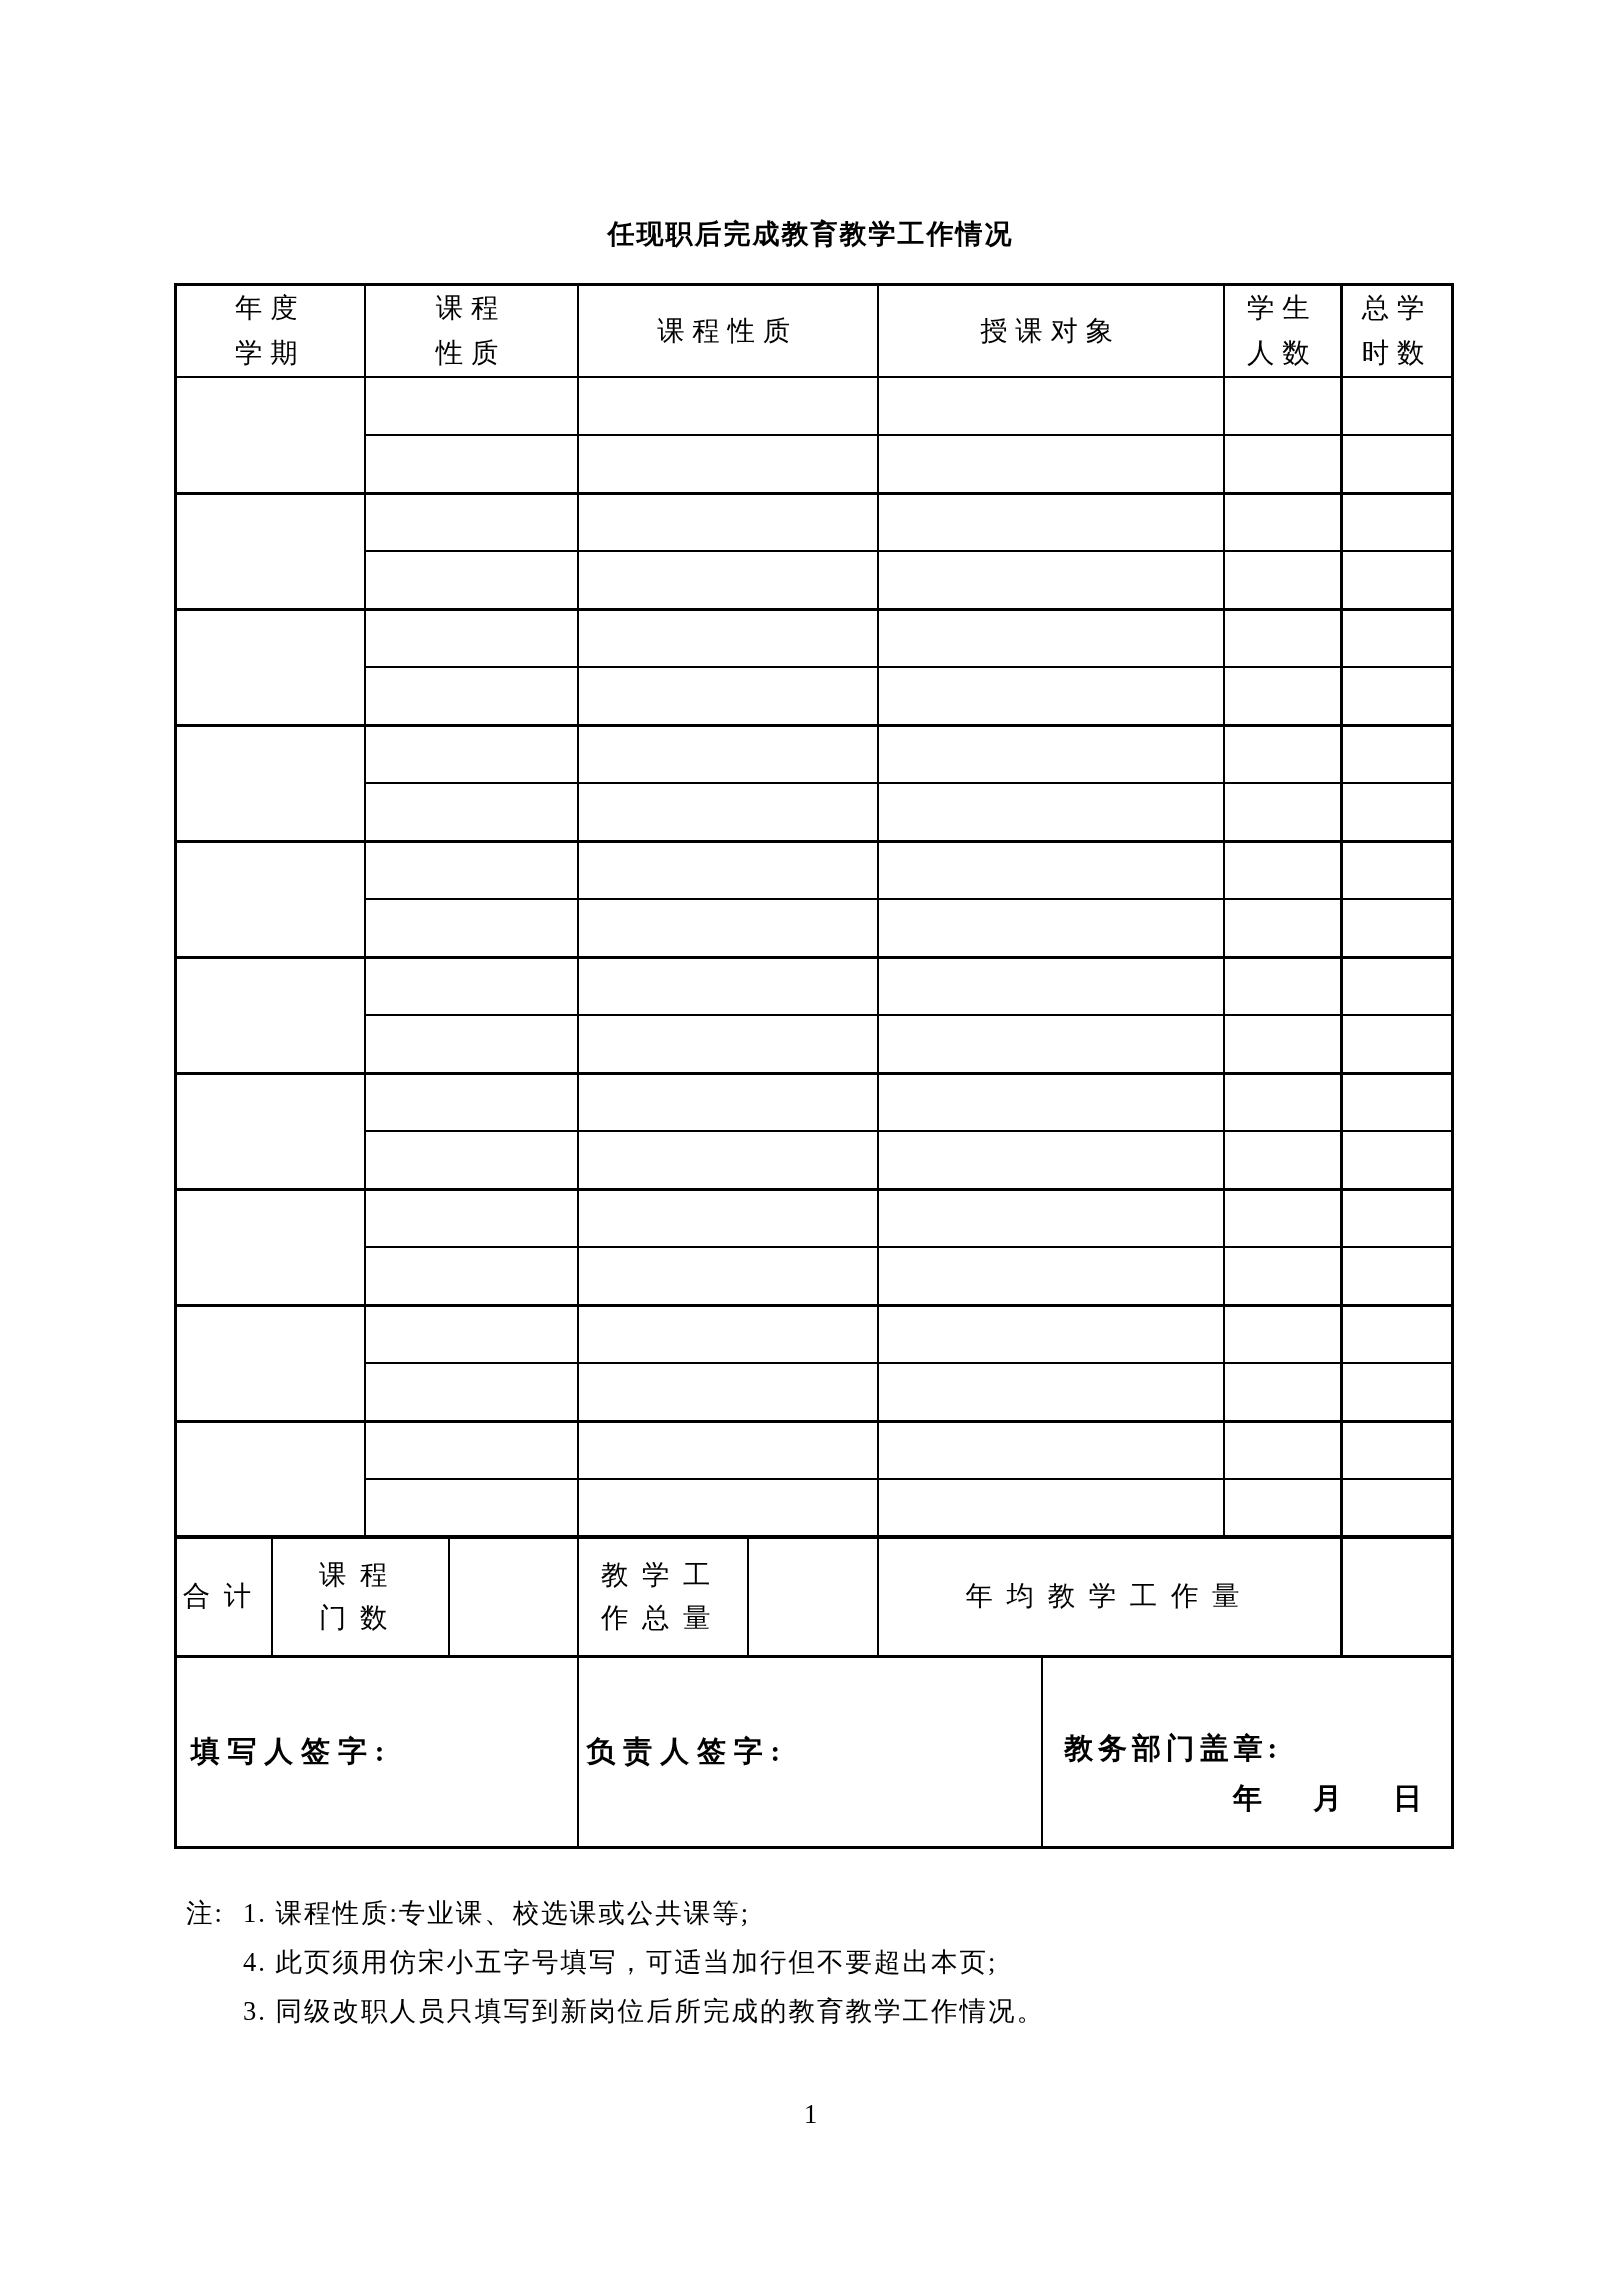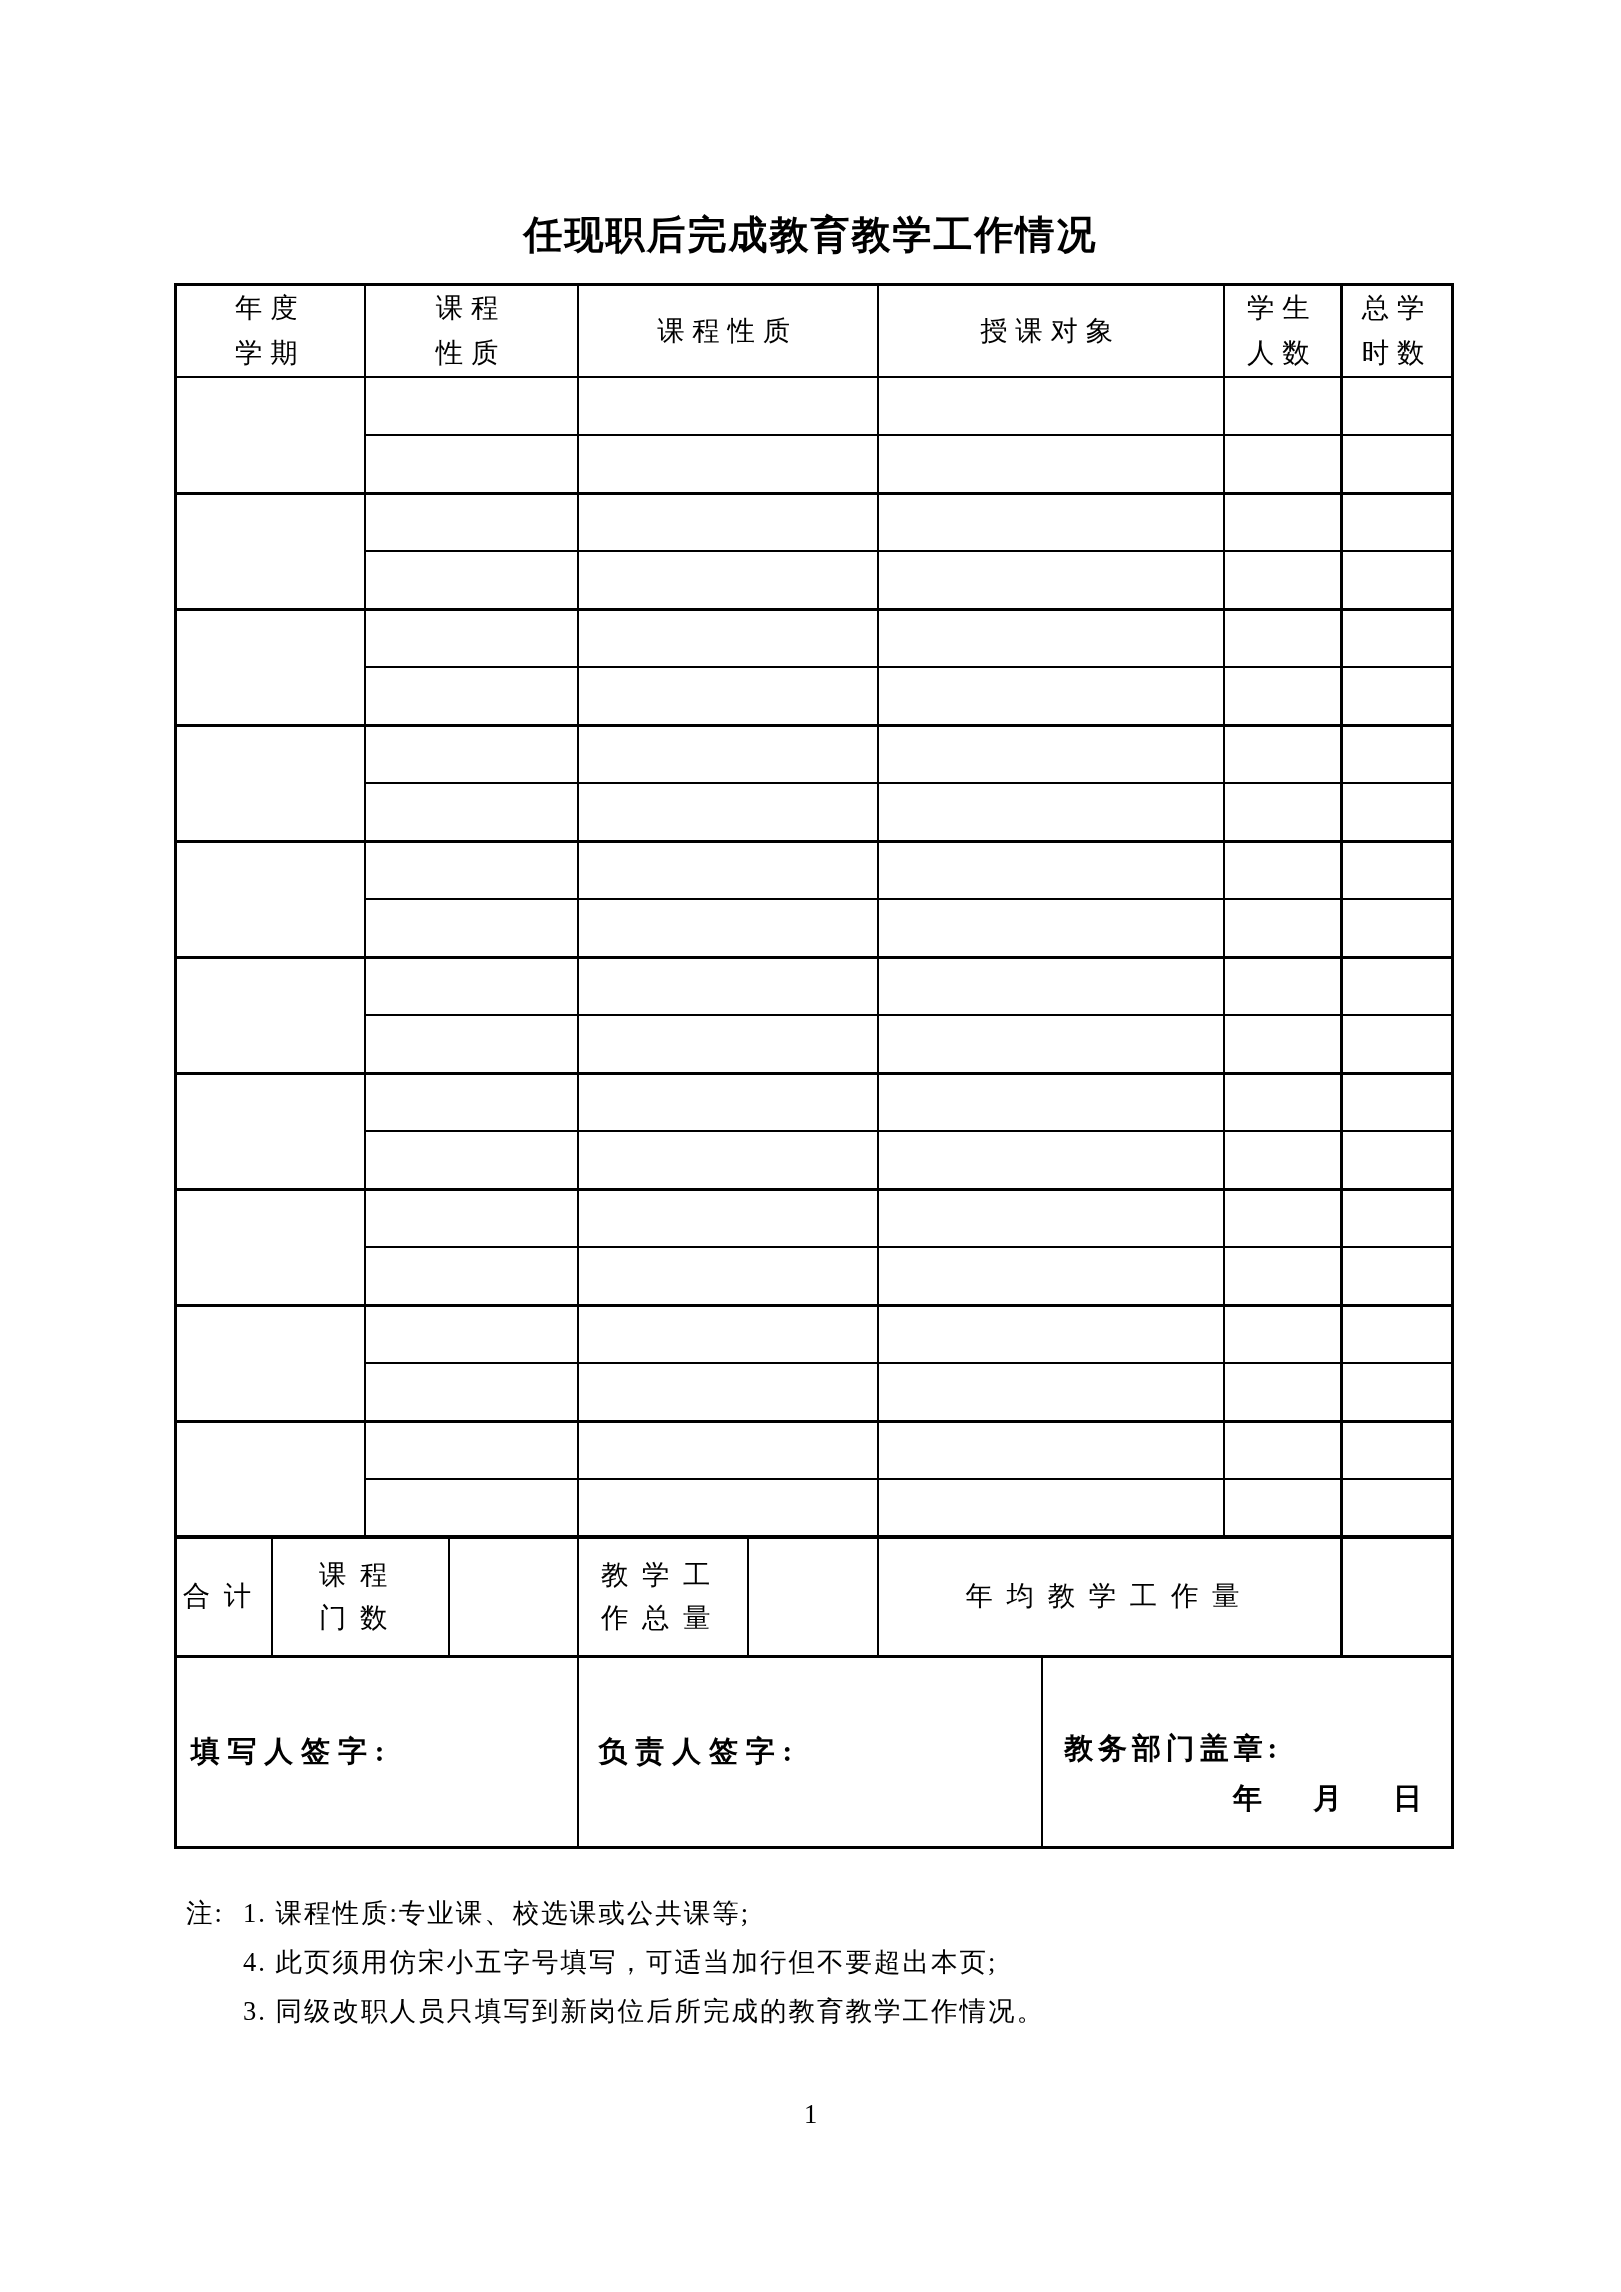--- a/index.html
+++ b/index.html
@@ -4,21 +4,21 @@
 <style>
   * { margin:0; padding:0; box-sizing:border-box; }
   html,body { background:#ffffff; }
   .page {
     position:relative; width:1621px; height:2293px; background:#fff; color:#000;
     font-family:"Liberation Serif","DejaVu Serif",serif; overflow:hidden;
   }
   .title {
     position:absolute; top:210px; left:0; width:100%; text-align:center;
     font-family:"Liberation Sans","DejaVu Sans",sans-serif; font-weight:700;
-    font-size:39px; line-height:49px; letter-spacing:2px;
+    font-size:27px; line-height:49px; letter-spacing:2px;
   }
   table.form {
     position:absolute; left:174px; top:283px; width:1277px;
     border-collapse:collapse; table-layout:fixed;
     border:3.9px solid #000;
   }
   td {
     border:2px solid #000; border-left-width:2.9px; border-right-width:2.9px;
     vertical-align:middle; text-align:center; padding:0;
     font-size:27.4px; letter-spacing:7.8px; line-height:45px;
@@ -29,21 +29,21 @@
   tr.grp td { border-top-width:3.9px; }
   tr.grp.first td { border-top-width:2.9px; }
   td.c5l { border-left-width:3.9px; }
   tr.summary-row { height:119px; }
   tr.summary-row td { border-top-width:4.9px; line-height:43px; letter-spacing:13.7px; }
   tr.signature-row { height:191px;font-weight:bold; }
   tr.signature-row td {
     border-top-width:3.9px; text-align:left; font-size:29px; letter-spacing:7.8px;
   }
   td.sig-filler { padding-left:13.7px; }
-  td.sig-responsible { padding-left:20px;border-radius:6px; }
+  td.sig-responsible { padding-left:8px;border-radius:6px; }
   td.sig-seal { vertical-align:top; }
   .seal-label { padding:55px 0 0 21.6px; line-height:37px; letter-spacing:4.9px;margin-top:17px; }
   .seal-date {
     display:flex; justify-content:flex-end; column-gap:51px;
     padding-right:29px; margin-top:13.7px; line-height:37px; letter-spacing:0;
   }
   .notes {
     position:absolute; left:186px; top:1889px; display:flex;
     font-size:26.5px; line-height:49px; letter-spacing:2px;
   }

